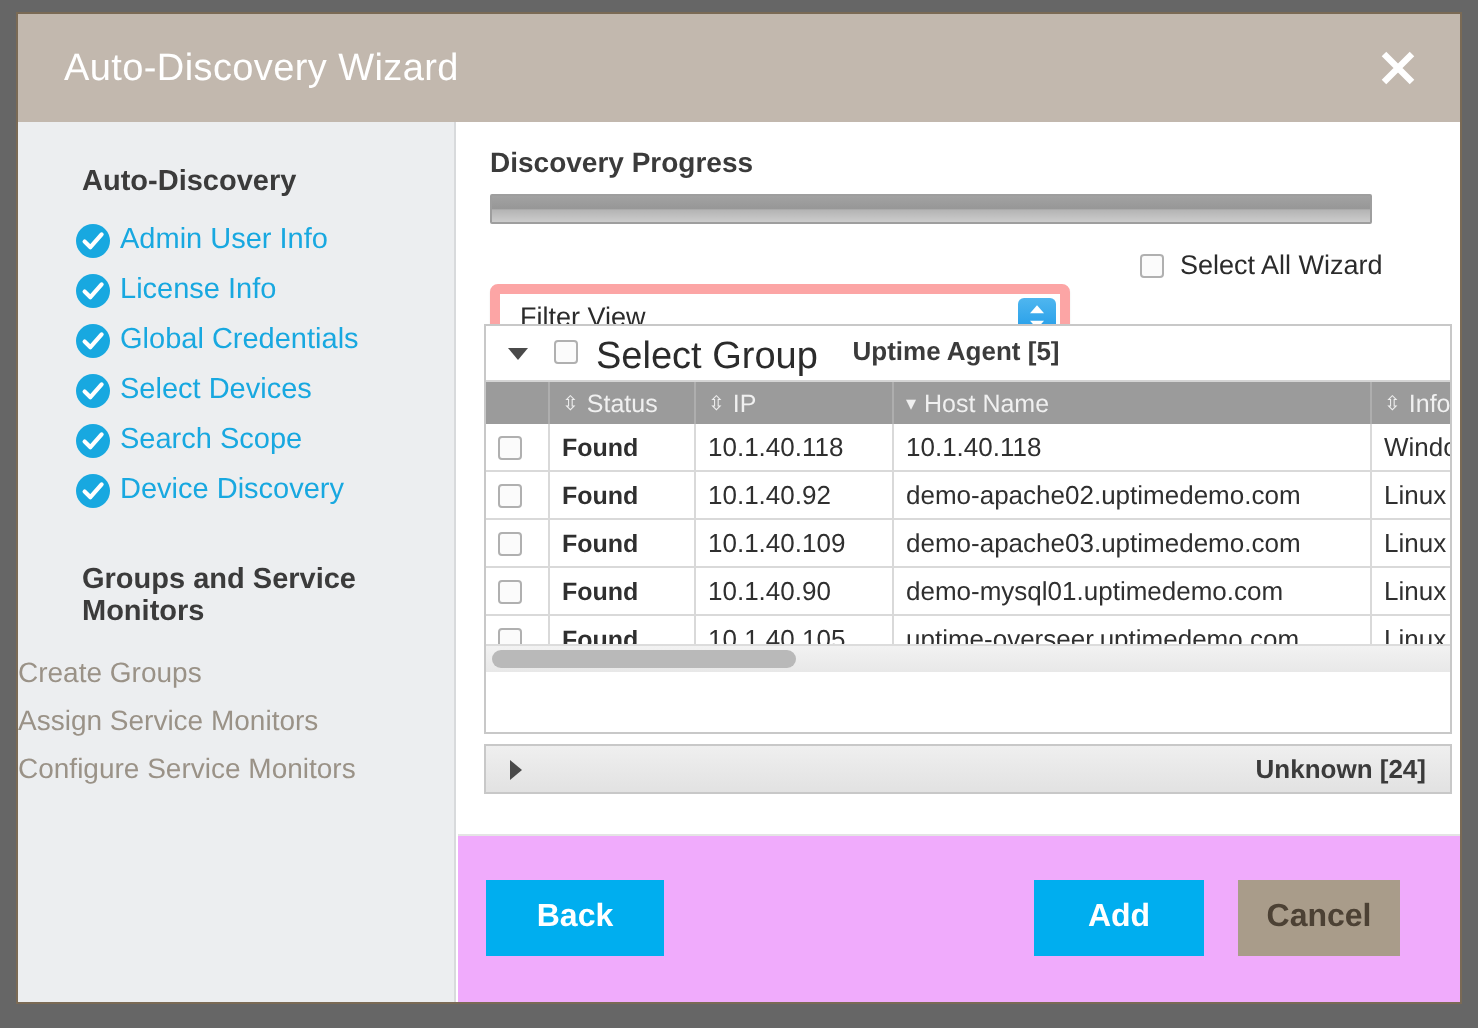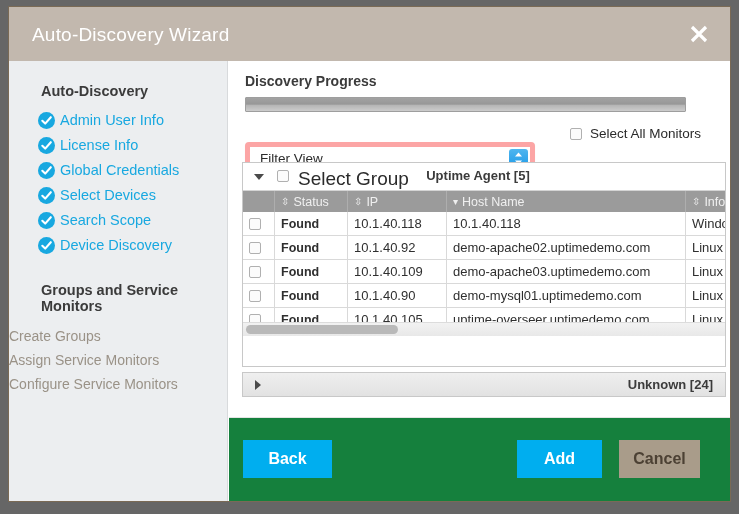--- a/index.html
+++ b/index.html
@@ -227,21 +227,21 @@
     border-left:6px solid #4a4a4a;
   }
   #unknown-title{
     position:absolute;left:0;right:12px;top:4px;text-align:right;
     font-size:13px;font-weight:bold;color:#3b3b3b;
   }
 
   
   #footer{
     position:absolute;left:0;right:0;bottom:0;height:83px;
-    background:#15803d;
+    background:#f0abfc;
     border-top:1px solid #e4e4e4;
   }
   .btn{
     position:absolute;top:22px;height:38px;
     border:0;
     color:#ffffff;font-size:16px;font-weight:bold;
     cursor:pointer;
     font-family:"Liberation Sans", sans-serif;
   }
   #btn-back{left:14px;width:89px;background:#00aeef;}
@@ -344,21 +344,21 @@
         <div id="filter-select">
           <span id="filter-select-text">Filter View</span>
           <span id="filter-select-arrow">
             <svg width="19" height="19" viewBox="0 0 19 19">
               <path d="M9.5 3.6 L13 7.6 L6 7.6 Z" fill="#ffffff"></path>
               <path d="M9.5 15.4 L6 11.4 L13 11.4 Z" fill="#ffffff"></path>
             </svg>
           </span>
         </div>
         <div id="select-all-wrap">
-          <span class="cbx"></span><span id="select-all-label">Select All Monitors</span>
+          <span class="cbx"></span><span id="select-all-label">Select All Wizard</span>
         </div>
       </div>
 
       <div id="table-panel">
 
         <div id="group-header">
           <span id="group-caret"></span>
           <span class="cbx" id="group-cbx"></span>
           <span id="group-label">Select Group</span>
           <span id="group-title">Uptime Agent [5]</span>

